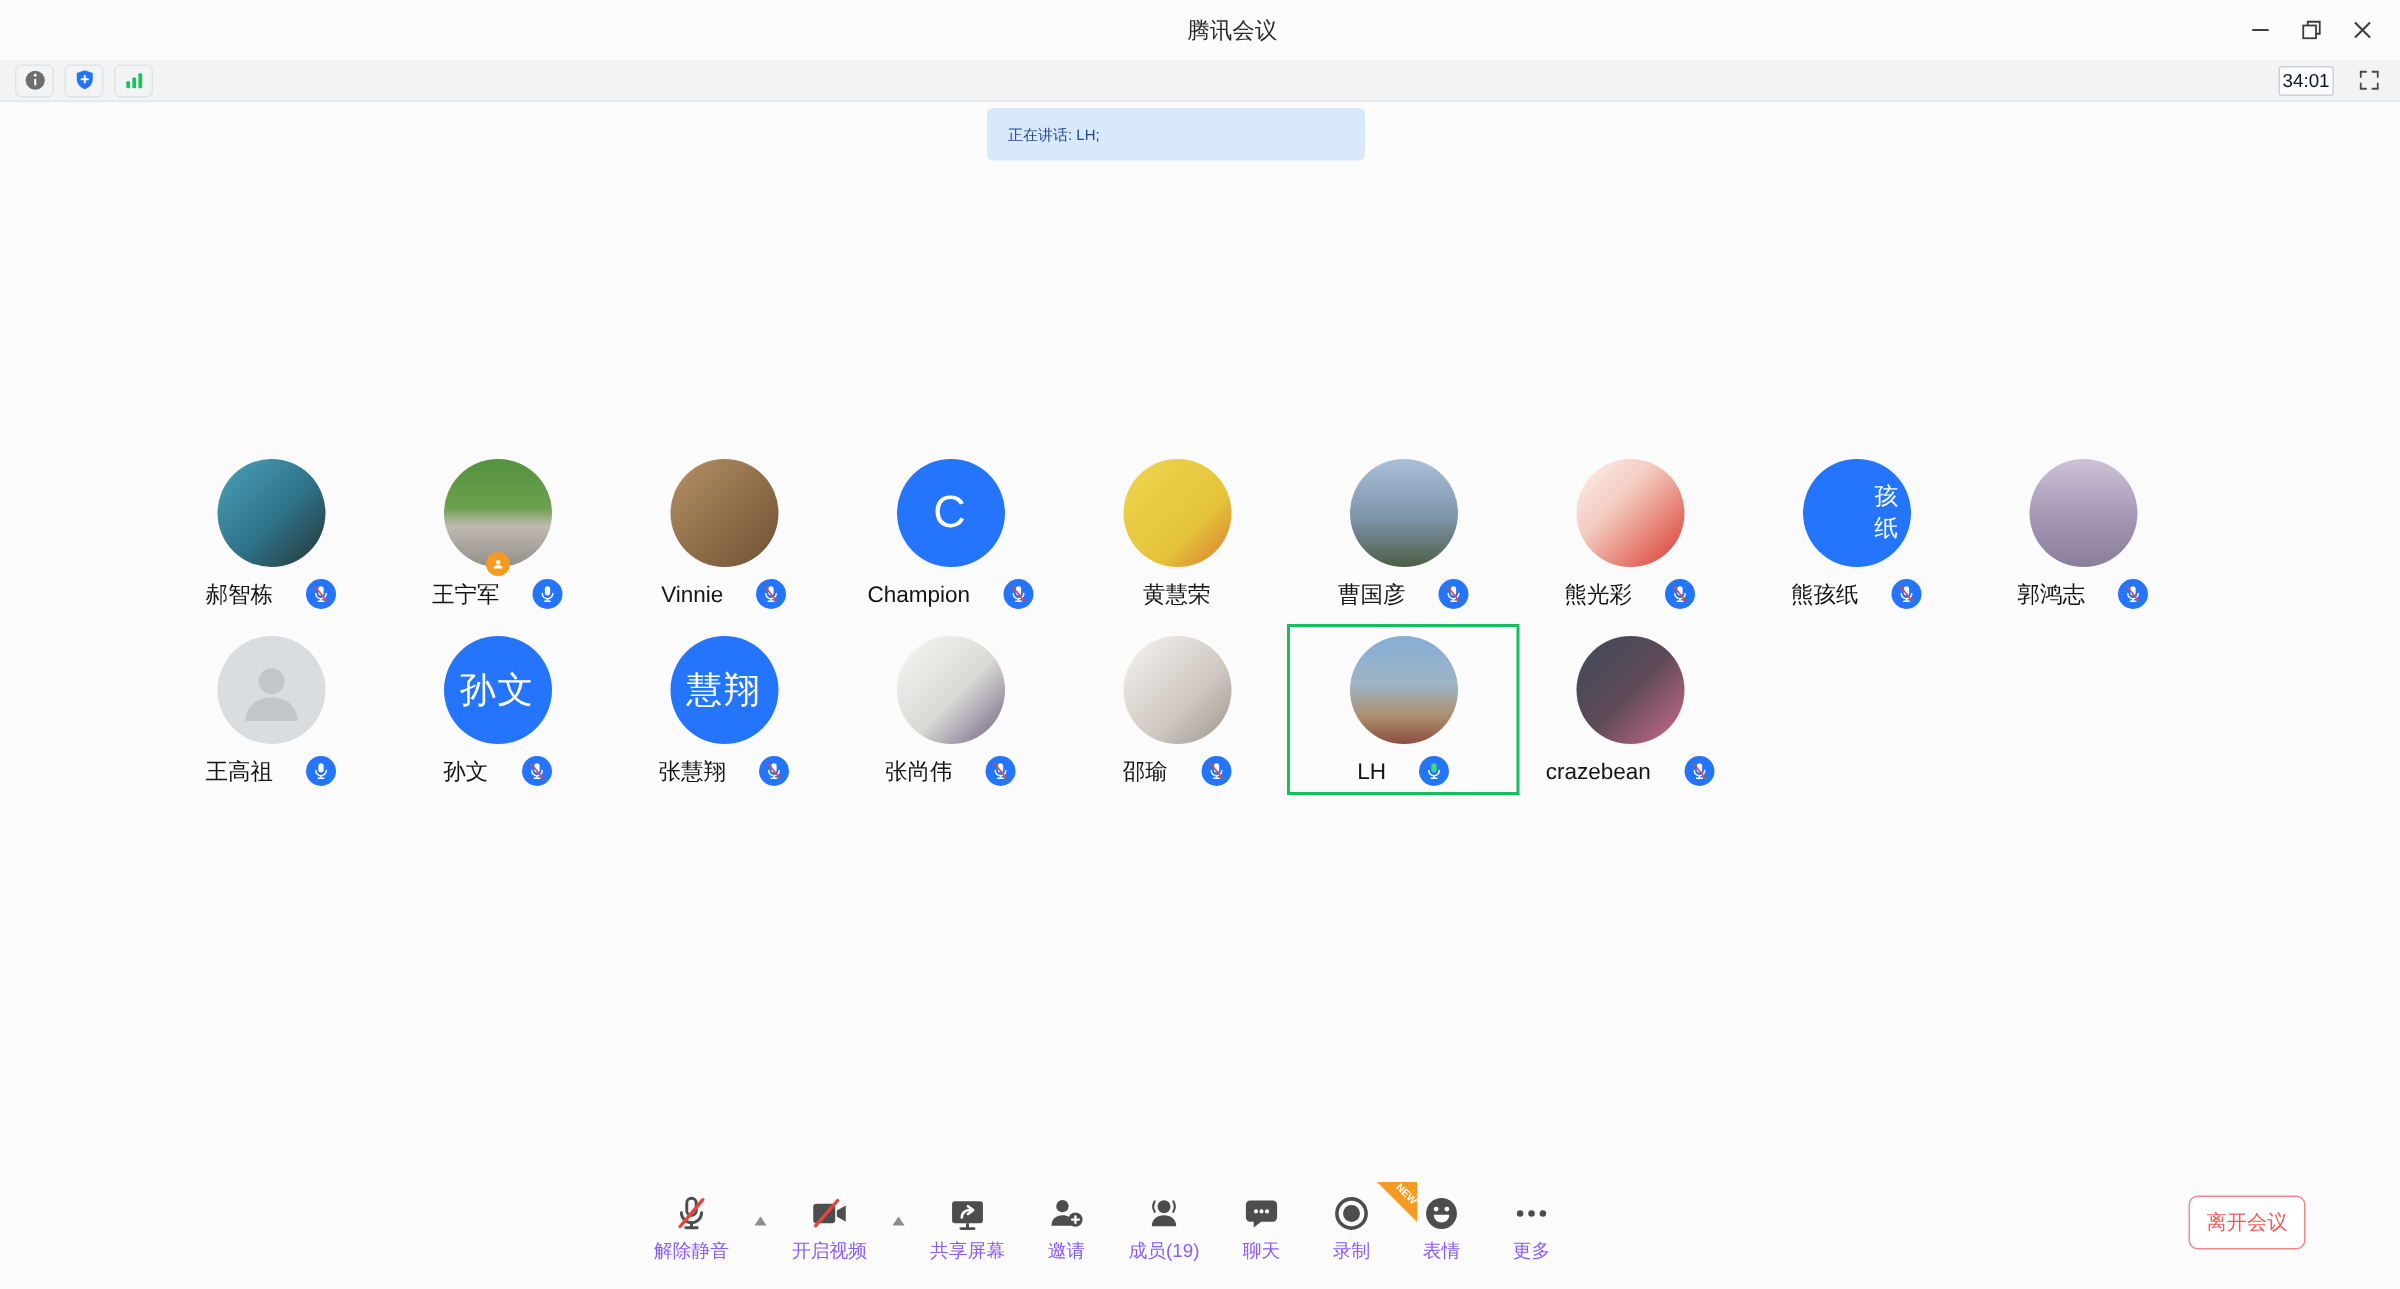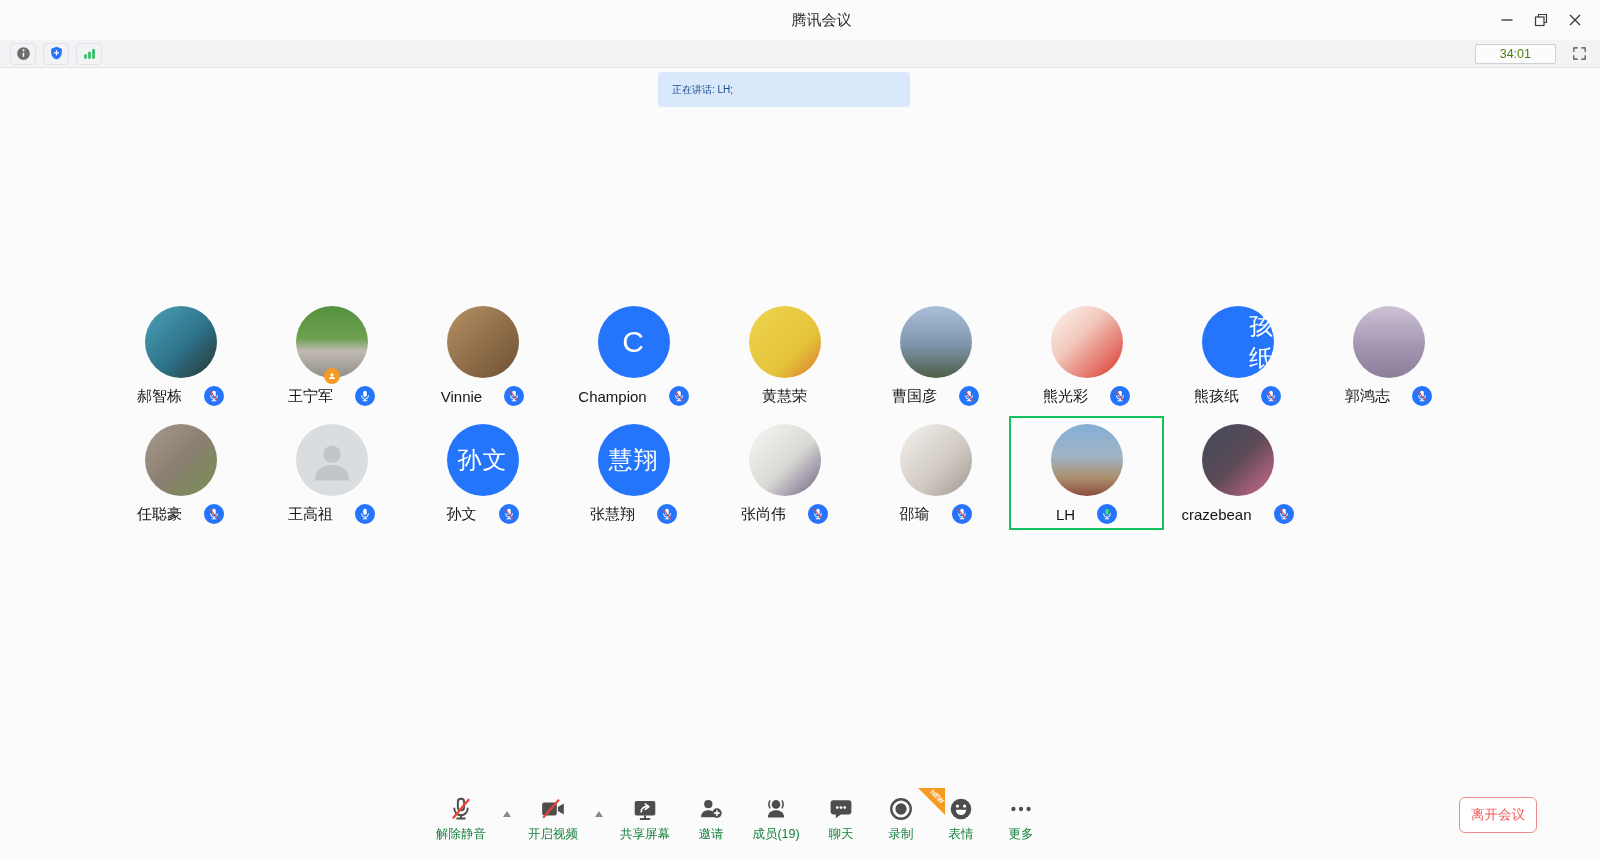--- a/index.html
+++ b/index.html
@@ -10,21 +10,21 @@
   .titlebar { height:40px; background:#fafbfc; display:flex; align-items:center; justify-content:center; position:relative;padding-left:43px; }
   .title { font-size:15px; color:#2b2b2b; }
   .win-controls { position:absolute; right:8px; top:0; height:40px; display:flex; align-items:center; }
   .win-btn { width:34px; height:34px; display:flex; align-items:center; justify-content:center; cursor:pointer; }
 
   
   .statusbar { height:28px; background:#f2f3f5; border-bottom:1px solid #e4e5e8; display:flex; align-items:center; padding:0 10px; }
   .status-left { display:flex; gap:7px; }
   .status-chip { width:26px; height:22px; border:1px solid #e2e3e6; border-radius:4px; display:flex; align-items:center; justify-content:center; cursor:pointer; background:transparent; }
   .status-right { margin-left:auto; display:flex; align-items:center; gap:12px; }
-  .timer { border:1px solid #cdd0d4; background:#fcfcfd; border-radius:2px; font-size:12.5px; color:#4d7c0f; padding:1px 24px; line-height:16px; }
+  .timer { border:1px solid #cdd0d4; background:#fcfcfd; border-radius:2px; font-size:12.5px; color:#0f172a; padding:1px 2px; line-height:16px; }
   .fs-btn { width:22px; height:22px; display:flex; align-items:center; justify-content:center; cursor:pointer; }
 
   
   .banner { position:absolute; top:72px; left:784px; transform:translateX(-50%); width:252px; height:35px;
             background:#d9e8fb; border-radius:4px; display:flex; align-items:center; padding-left:14px;
             font-size:10px; color:#1b4a8f; }
 
   
   .grid { position:absolute; top:300px; left:105px; width:1359px; display:flex; flex-direction:column; gap:8px; }
   .grid-row { display:flex; }
@@ -35,21 +35,21 @@
   .host-badge { position:absolute; bottom:-6px; left:50%; transform:translateX(-50%); width:16px; height:16px;
                 border-radius:50%; background:#f59a23; display:flex; align-items:center; justify-content:center; }
   .name-row { margin-top:8px; display:flex; align-items:center; gap:22px; height:20px; }
   .pname { font-size:15px; color:#141414; white-space:nowrap; }
   .mic { width:20px; height:20px; border-radius:50%; background:#2475fc; display:flex; align-items:center; justify-content:center; flex:none; }
 
   
   .toolbar-items { position:absolute; left:428px; bottom:16px; display:flex; align-items:flex-end; gap:6px; }
   .tool-item { display:flex; flex-direction:column; align-items:center; gap:4px; position:relative; cursor:pointer; }
   .tool-item .tool-icon { width:26px; height:26px; display:flex; align-items:center; justify-content:center; }
-  .tool-label { font-size:12.5px; color:#15803d; white-space:nowrap; }
+  .tool-label { font-size:12.5px; color:#8b5cf6; white-space:nowrap; }
   .w66 { width:66px; } .w50 { width:54px; } .w64 { width:64px; }
   .caret { width:14px; align-self:flex-end; margin-bottom:26px; display:flex; justify-content:center; cursor:pointer; }
   .caret i { width:0; height:0; border-left:4.5px solid transparent; border-right:4.5px solid transparent; border-bottom:6px solid #8c8c8c; }
   .new-badge { position:absolute; top:-8px; right:-17px; width:27px; height:27px; background:#f59a23;
                clip-path:polygon(0 0,100% 0,100% 100%); }
   .new-badge span { position:absolute; top:5px; right:0px; transform:rotate(45deg); color:#fff; font-size:7px; font-weight:bold; }
   .leave-btn { position:absolute; right:63px; bottom:26px; width:78px; height:36px; background:#fff;
                border:1px solid #f08a8a; border-radius:6px; color:#f25a5a; font-size:13.5px; cursor:pointer;
                font-family:"Liberation Sans", sans-serif; }
 </style>
@@ -222,21 +222,21 @@
     <path d="M6 11.5a6 6 0 0 0 12 0" stroke="#fff" stroke-width="1.7" fill="none" stroke-linecap="round"></path>
     <line x1="12" y1="17.5" x2="12" y2="20" stroke="#fff" stroke-width="1.7" stroke-linecap="round"></line>
     <line x1="8.8" y1="20.2" x2="15.2" y2="20.2" stroke="#fff" stroke-width="1.7" stroke-linecap="round"></line>
                 <line x1="5.5" y1="4" x2="18.5" y2="20" stroke="#e8443a" stroke-width="1.9" stroke-linecap="round"></line>
               </svg>
             </span>
           </div>
         </div>
         <div class="cell">
           <div class="avatar" style="background: rgb(36, 117, 252);">
-            <span class="avatar-text" style="font-size: 24px; margin-left: 48px;">孩纸</span>
+            <span class="avatar-text" style="font-size: 16px; margin-left: 48px;">孩纸</span>
           </div>
           <div class="name-row">
             <span class="pname">熊孩纸</span>
             <span class="mic">
               <svg width="14" height="14" viewBox="0 0 24 24" xmlns="http://www.w3.org/2000/svg">
                 <rect x="9" y="3" width="6" height="10.5" rx="3" fill="#fff"></rect>
     <path d="M6 11.5a6 6 0 0 0 12 0" stroke="#fff" stroke-width="1.7" fill="none" stroke-linecap="round"></path>
     <line x1="12" y1="17.5" x2="12" y2="20" stroke="#fff" stroke-width="1.7" stroke-linecap="round"></line>
     <line x1="8.8" y1="20.2" x2="15.2" y2="20.2" stroke="#fff" stroke-width="1.7" stroke-linecap="round"></line>
                 <line x1="5.5" y1="4" x2="18.5" y2="20" stroke="#e8443a" stroke-width="1.9" stroke-linecap="round"></line>
@@ -254,35 +254,20 @@
     <path d="M6 11.5a6 6 0 0 0 12 0" stroke="#fff" stroke-width="1.7" fill="none" stroke-linecap="round"></path>
     <line x1="12" y1="17.5" x2="12" y2="20" stroke="#fff" stroke-width="1.7" stroke-linecap="round"></line>
     <line x1="8.8" y1="20.2" x2="15.2" y2="20.2" stroke="#fff" stroke-width="1.7" stroke-linecap="round"></line>
                 <line x1="5.5" y1="4" x2="18.5" y2="20" stroke="#e8443a" stroke-width="1.9" stroke-linecap="round"></line>
               </svg>
             </span>
           </div>
         </div>
       </div>
       <div class="grid-row">
-        <div class="cell">
-          <div class="avatar" style="background: linear-gradient(135deg, rgb(168, 155, 142) 0%, rgb(138, 127, 113) 50%, rgb(118, 144, 79) 100%);"></div>
-          <div class="name-row">
-            <span class="pname">任聪豪</span>
-            <span class="mic">
-              <svg width="14" height="14" viewBox="0 0 24 24" xmlns="http://www.w3.org/2000/svg">
-                <rect x="9" y="3" width="6" height="10.5" rx="3" fill="#fff"></rect>
-    <path d="M6 11.5a6 6 0 0 0 12 0" stroke="#fff" stroke-width="1.7" fill="none" stroke-linecap="round"></path>
-    <line x1="12" y1="17.5" x2="12" y2="20" stroke="#fff" stroke-width="1.7" stroke-linecap="round"></line>
-    <line x1="8.8" y1="20.2" x2="15.2" y2="20.2" stroke="#fff" stroke-width="1.7" stroke-linecap="round"></line>
-                <line x1="5.5" y1="4" x2="18.5" y2="20" stroke="#e8443a" stroke-width="1.9" stroke-linecap="round"></line>
-              </svg>
-            </span>
-          </div>
-        </div>
         <div class="cell">
           <div class="avatar" style="background: rgb(218, 221, 224);">
             <svg width="52" height="52" viewBox="0 0 24 24" xmlns="http://www.w3.org/2000/svg">
               <circle cx="12" cy="9.3" r="4" fill="#c2c5c9"></circle>
   <path d="M4 21.5 c0-4.6 3.6-7.2 8-7.2 s8 2.6 8 7.2 Z" fill="#c2c5c9"></path>
             </svg>
           </div>
           <div class="name-row">
             <span class="pname">王高祖</span>
             <span class="mic">

